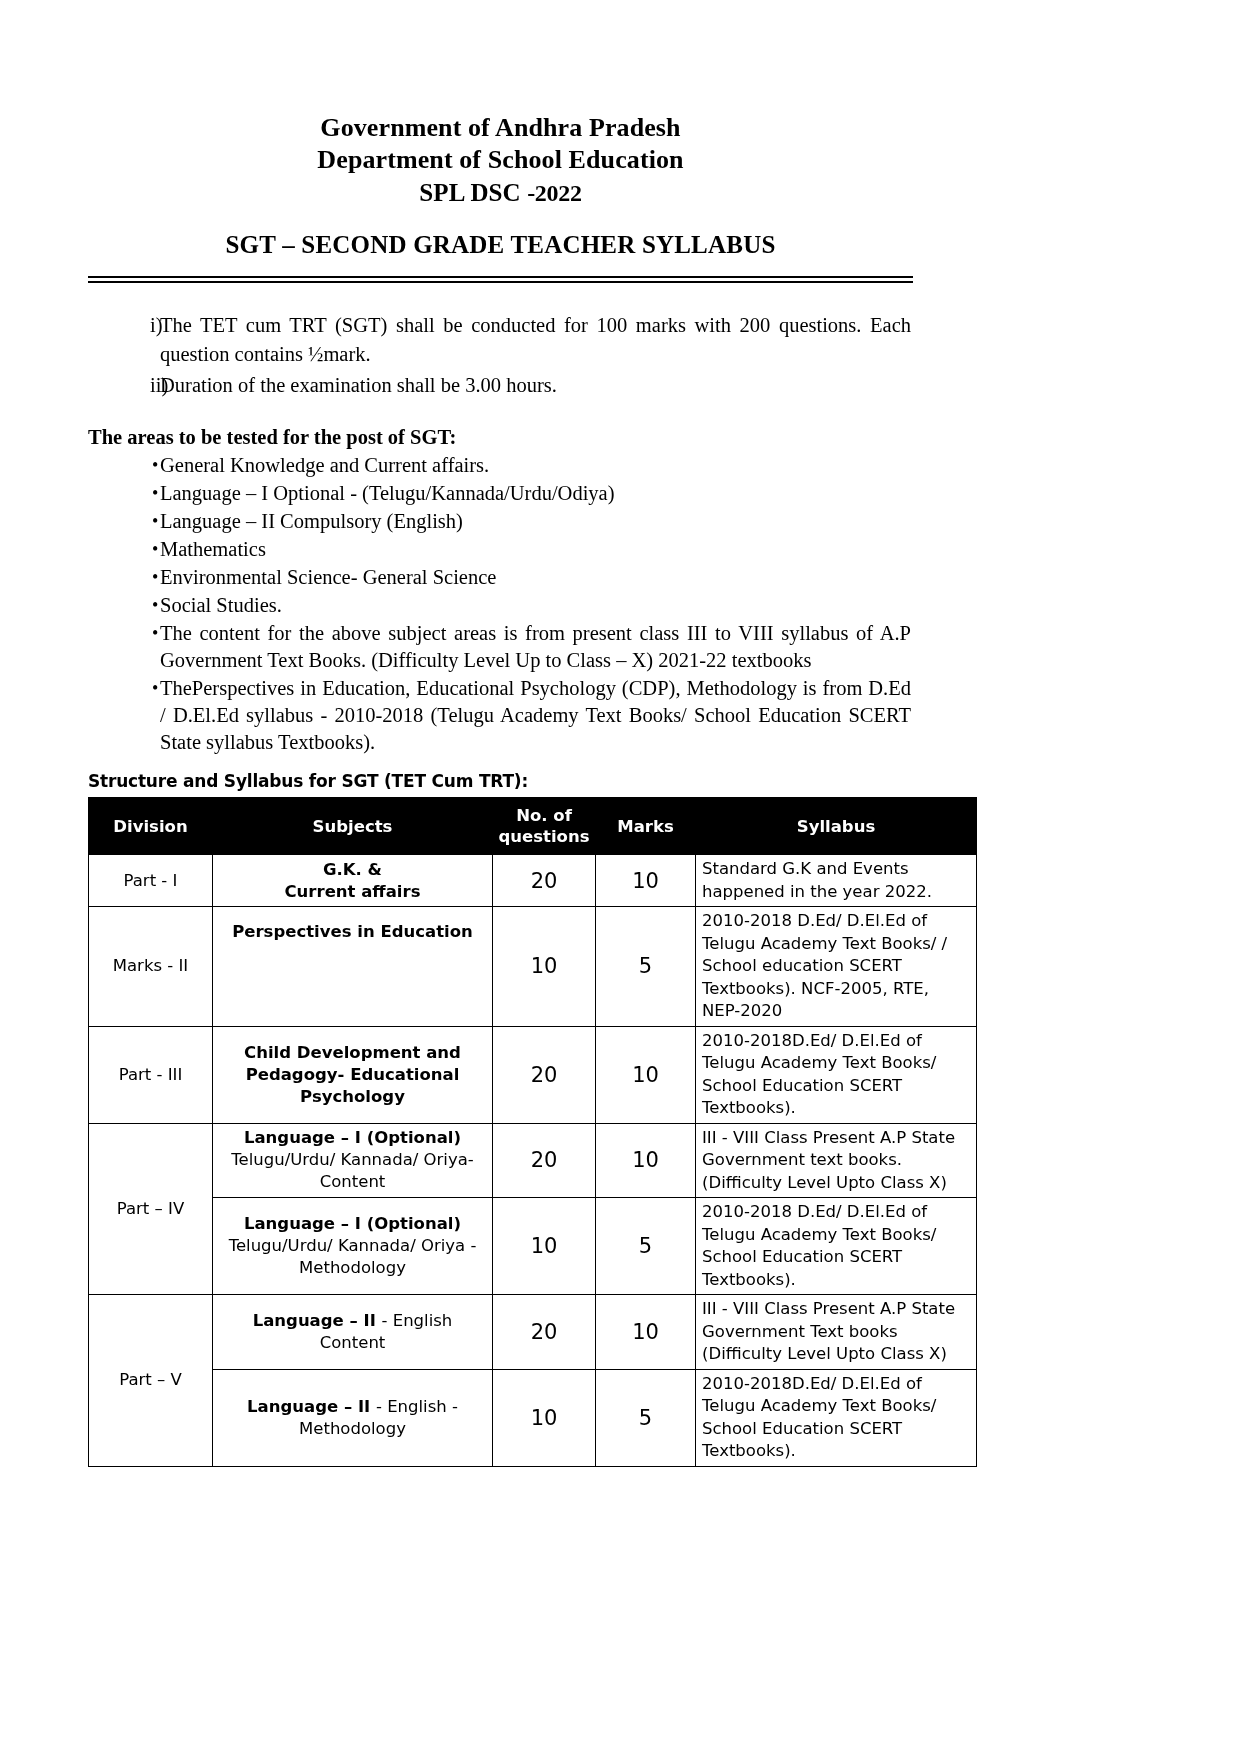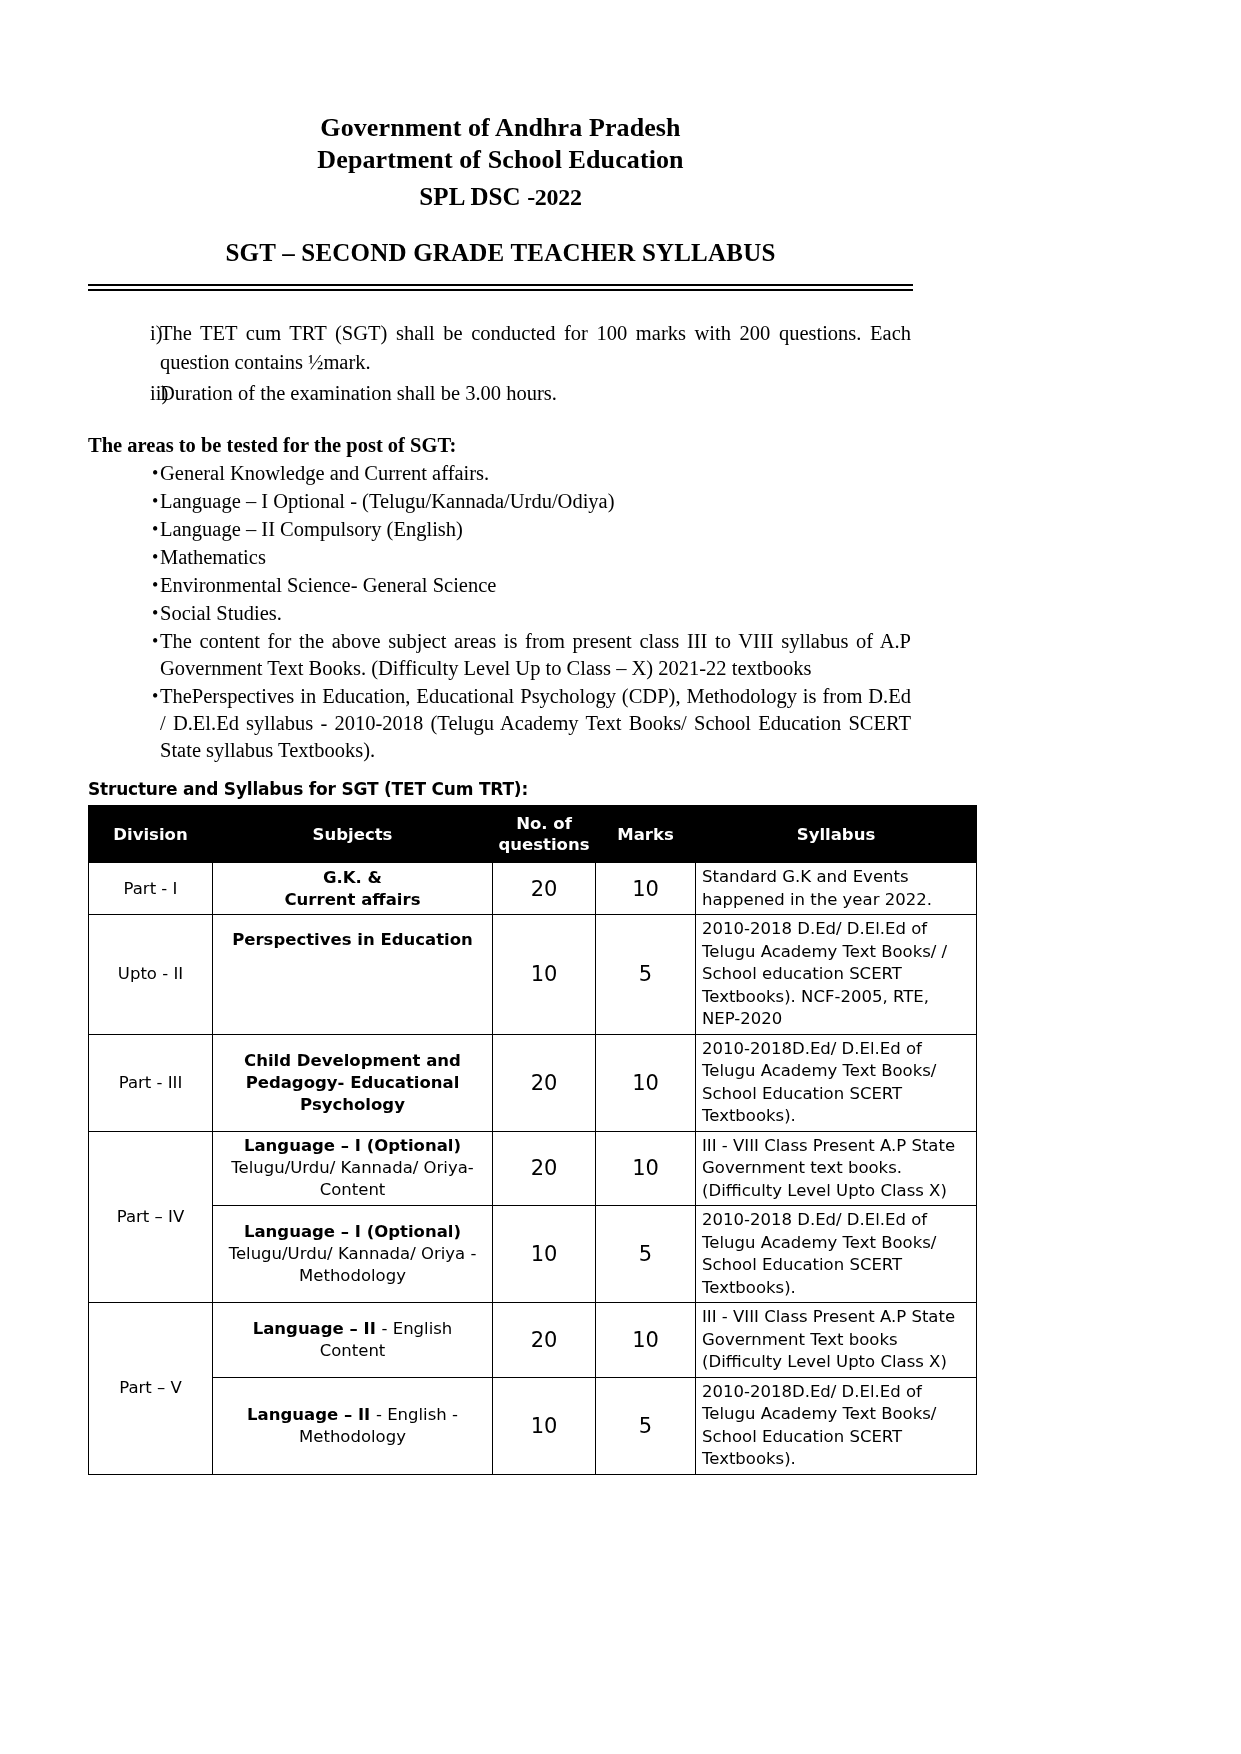--- a/index.html
+++ b/index.html
@@ -28,21 +28,21 @@
     font-family: "Liberation Serif", serif;
     font-weight: bold;
   }
   .masthead .line {
     font-size: 26px;
     line-height: 32px;
     letter-spacing: 0.1px;
   }
   .masthead .line.spl {
     font-size: 25px;
-    line-height: 42px;
+    line-height: 34px;
   }
   .masthead .line.spl .yr {
     font-size: 24px;
     font-weight: bold;
     letter-spacing: -0.3px;
   }
   .masthead .sgt-title {
     font-size: 25px;
     line-height: 30px;
     margin-top: 20px;
@@ -307,21 +307,21 @@
         <td class="subject">
           <span class="b">G.K. &amp;</span>
           <span class="b">Current affairs</span>
         </td>
         <td class="num">20</td>
         <td class="num">10</td>
         <td class="syl">Standard G.K and Events happened in the year 2022.</td>
       </tr>
 
       <tr>
-        <td class="division">Upto - II</td>
+        <td class="division">Marks - II</td>
         <td class="subject align-top">
           <span class="b">Perspectives in Education</span>
         </td>
         <td class="num">10</td>
         <td class="num">5</td>
         <td class="syl">2010-2018 D.Ed/ D.El.Ed of Telugu Academy Text Books/ / School education SCERT Textbooks). NCF-2005, RTE, NEP-2020</td>
       </tr>
 
       <tr>
         <td class="division">Part - III</td>

